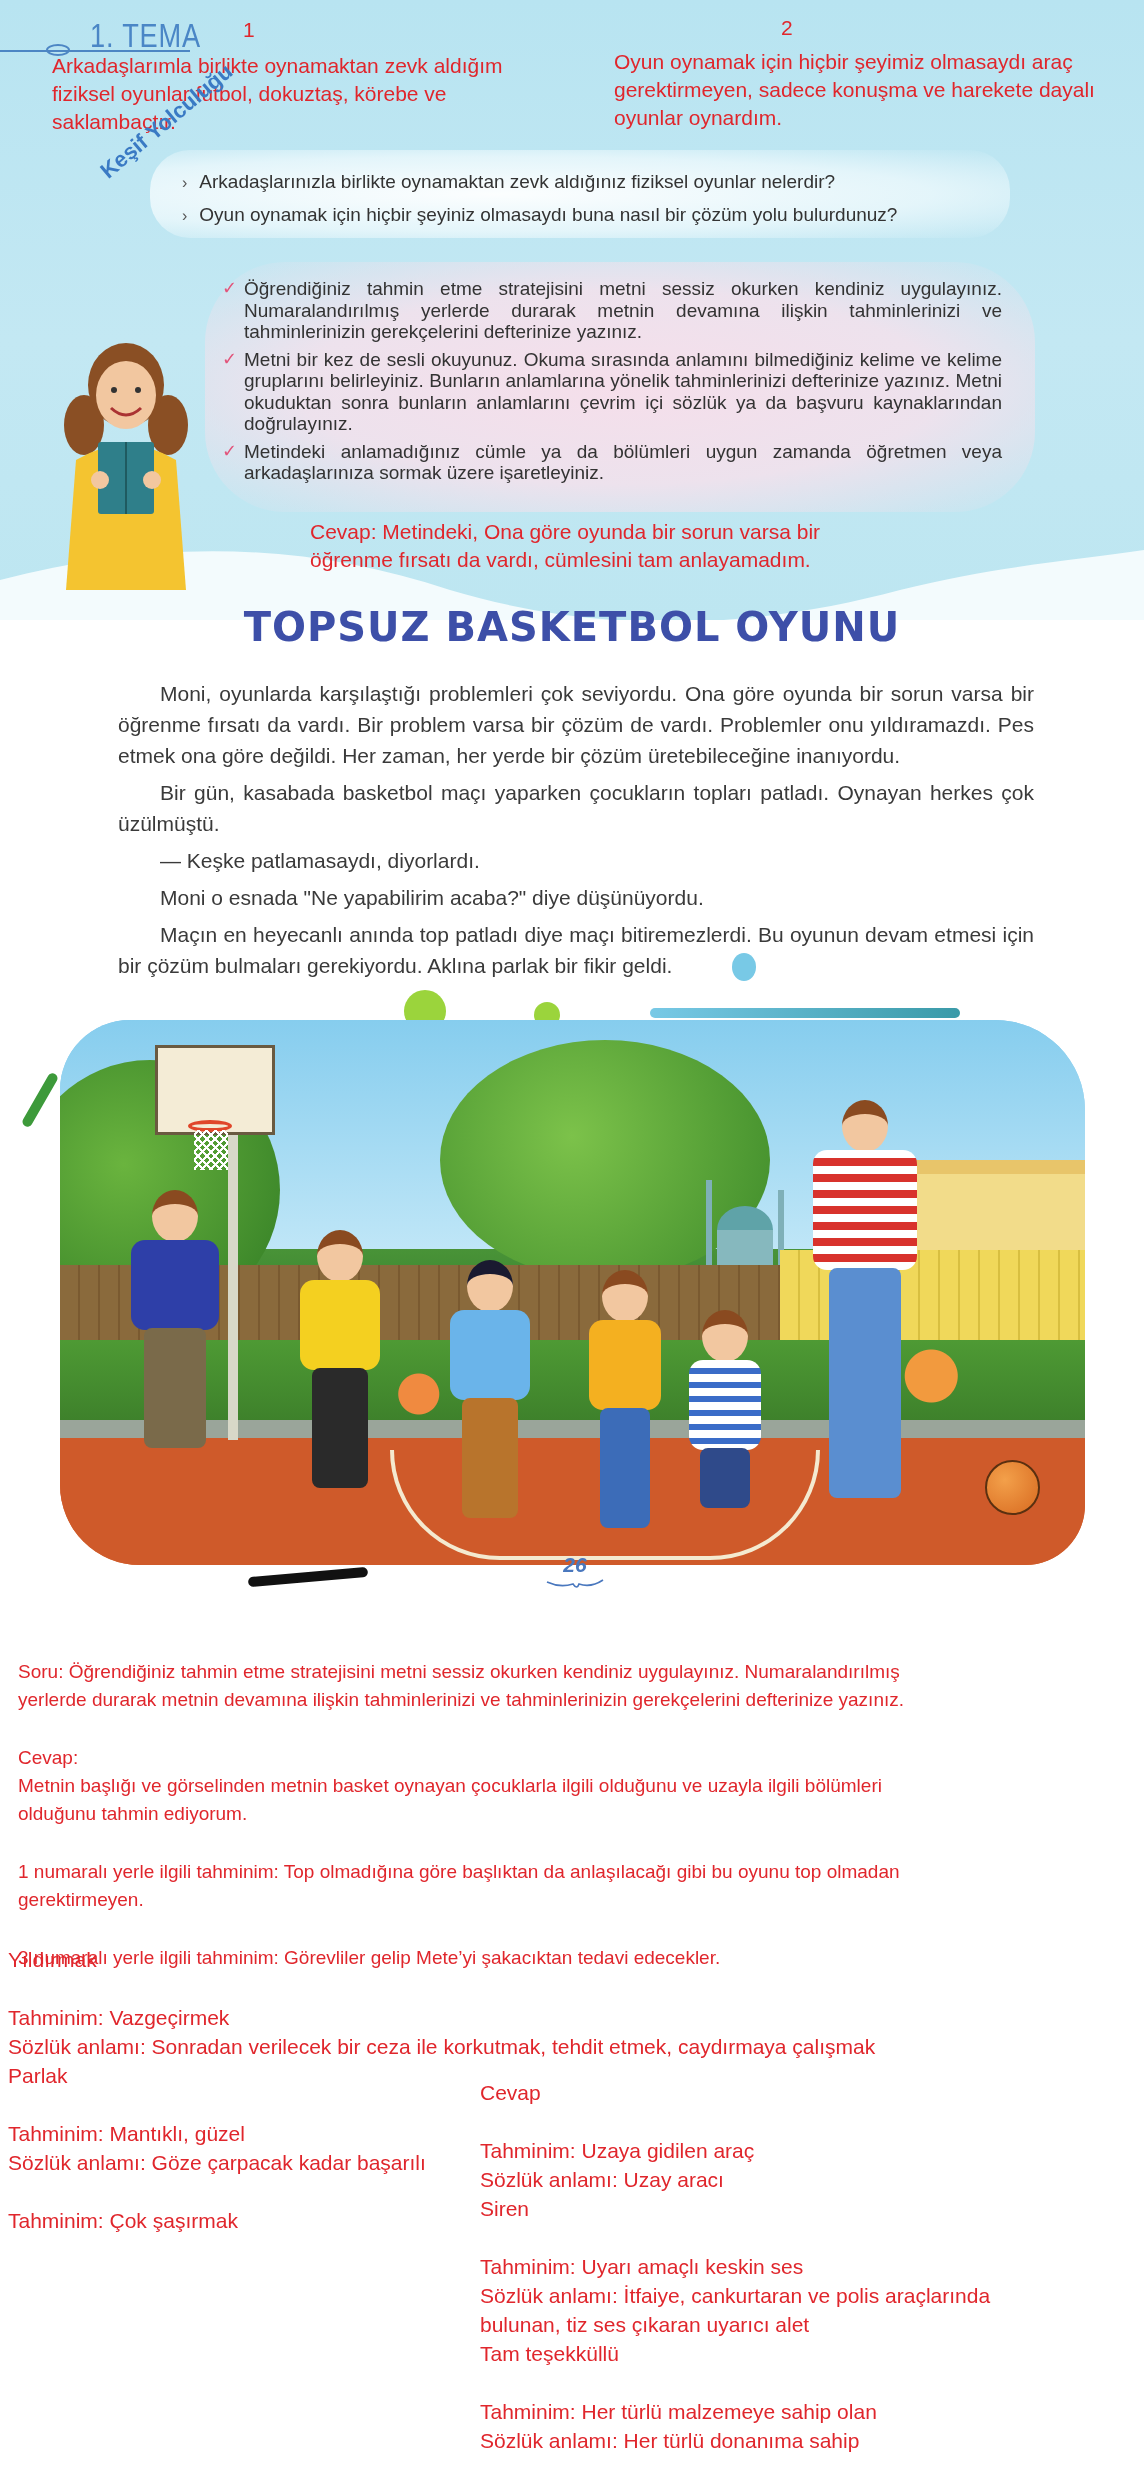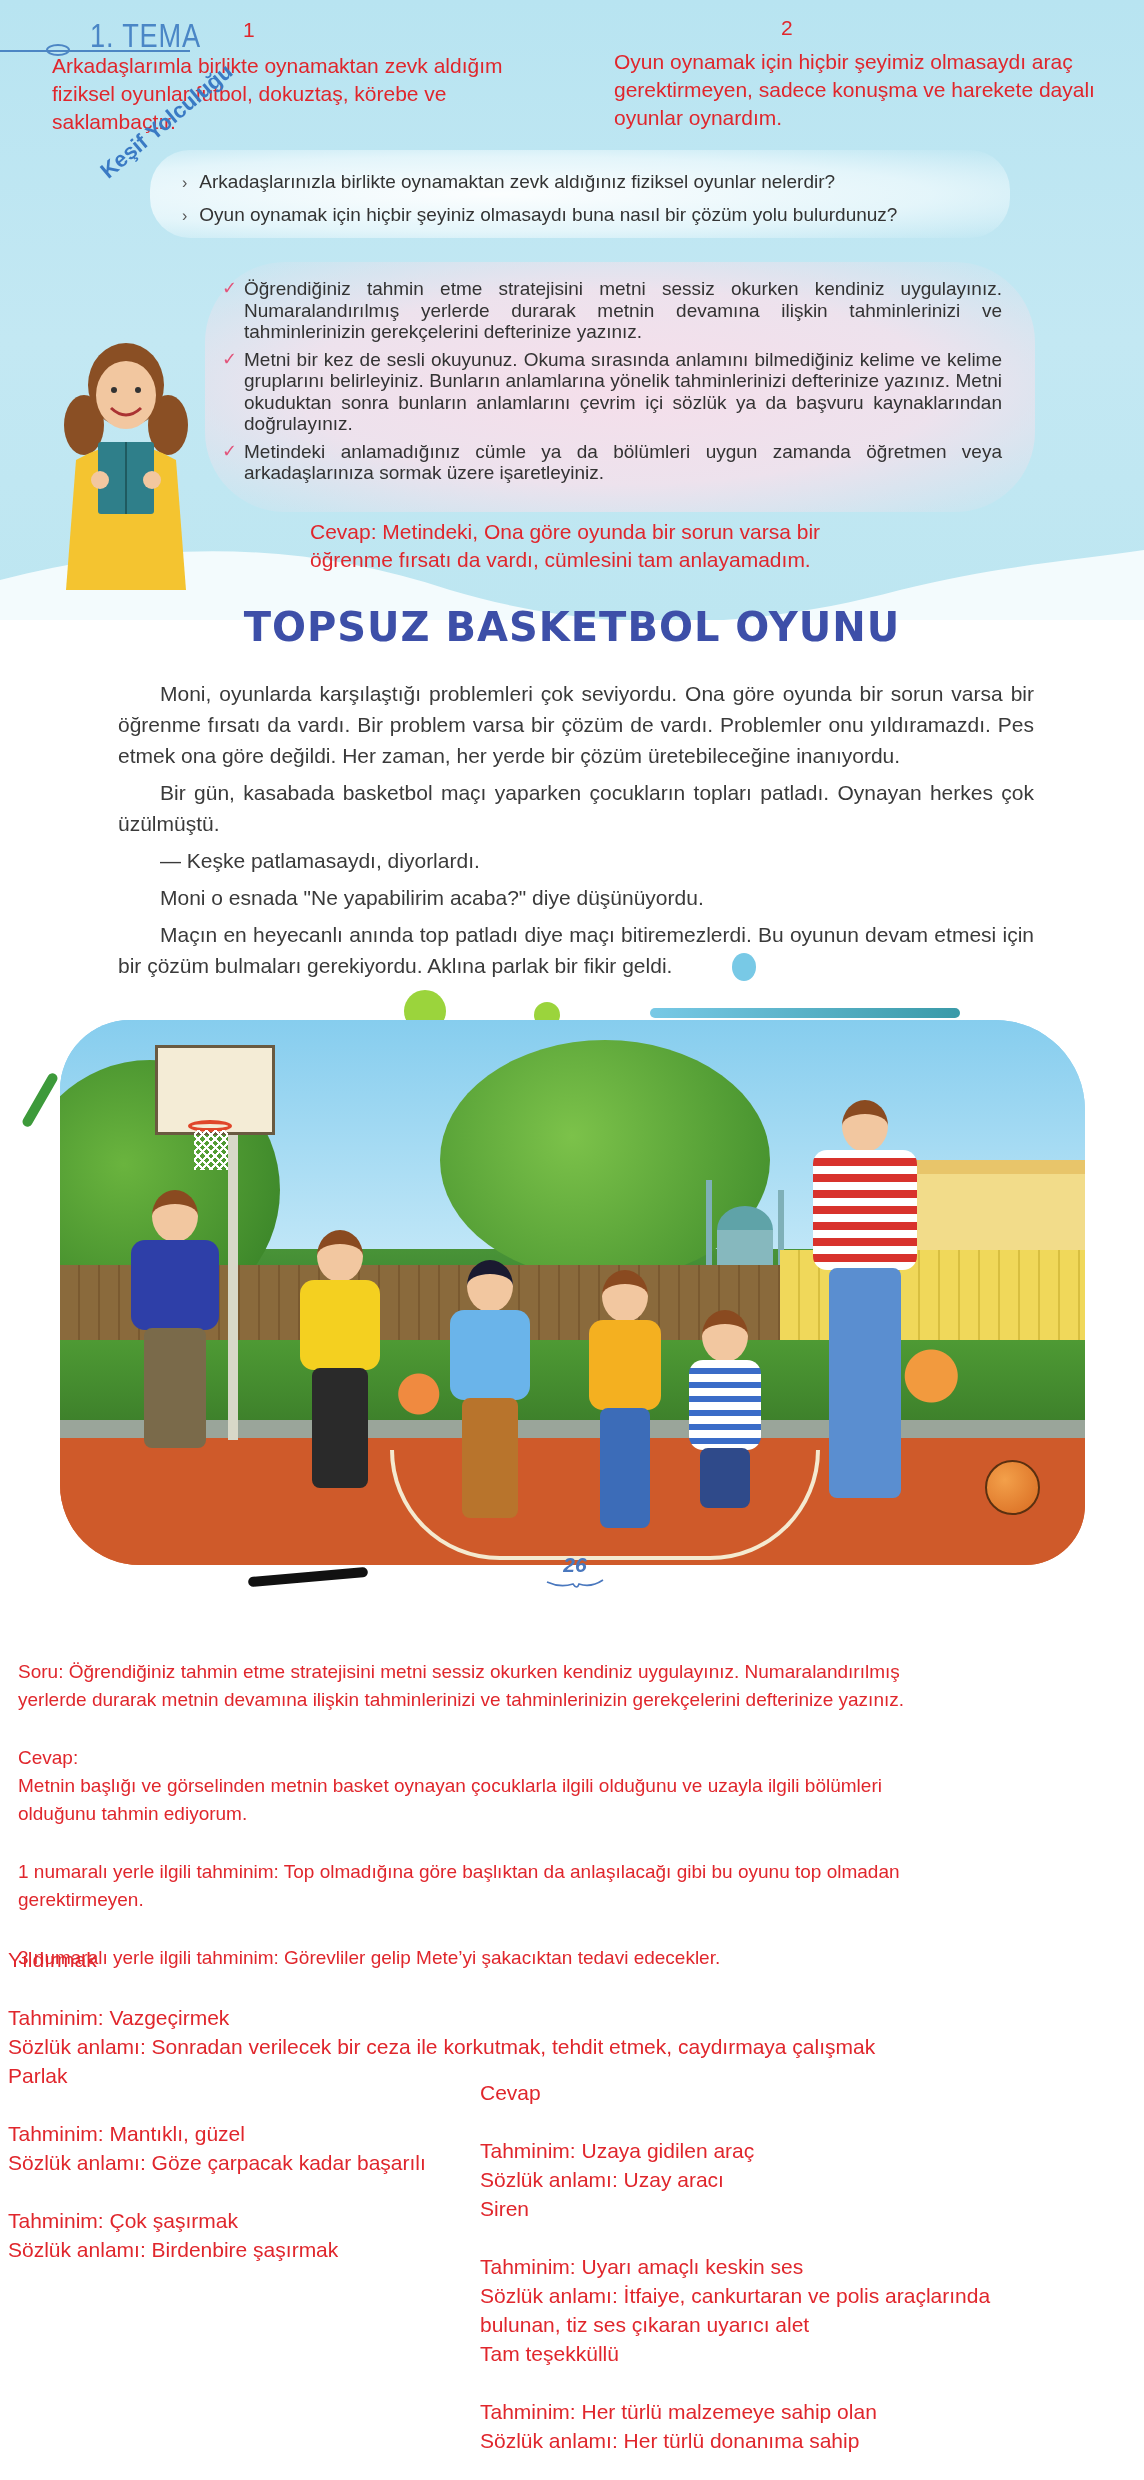--- a/index.html
+++ b/index.html
@@ -266,21 +266,20 @@
   <div>Yıldırmak</div>
   <div class="gap"></div>
   <div>Tahminim: Vazgeçirmek</div>
   <div style="white-space:nowrap;">Sözlük anlamı: Sonradan verilecek bir ceza ile korkutmak, tehdit etmek, caydırmaya çalışmak</div>
   <div>Parlak</div>
   <div class="gap"></div>
   <div>Tahminim: Mantıklı, güzel</div>
   <div>Sözlük anlamı: Göze çarpacak kadar başarılı</div>
   <div class="gap"></div>
   <div>Tahminim: Çok şaşırmak</div>
-  <div>Sözlük anlamı: Birdenbire şaşırmak</div>
 </div>
 
 <div class="vocab-right red">
   <div>Cevap</div>
   <div class="gap"></div>
   <div>Tahminim: Uzaya gidilen araç</div>
   <div>Sözlük anlamı: Uzay aracı</div>
   <div>Siren</div>
   <div class="gap"></div>
   <div>Tahminim: Uyarı amaçlı keskin ses</div>

